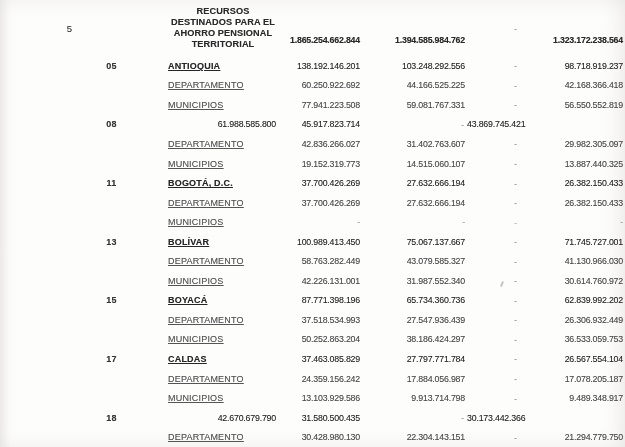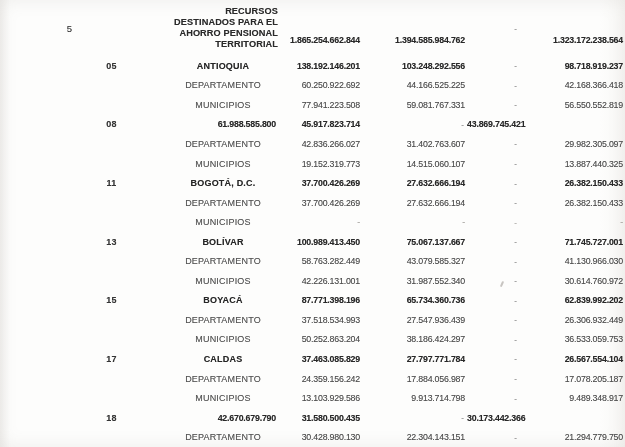--- a/index.html
+++ b/index.html
@@ -17,29 +17,29 @@
   .grid-row {
     display:grid;
     grid-template-columns:80px 65px 133px 84px 105px 53px 105px;
     align-items:center;
     height:19.55px;
   }
   .header-row { height:56px; align-items:center; }
   .cell { font-size:9px; text-shadow:0 0 0.5px rgba(70,70,70,0.45); }
   .c-rownum { text-align:right; padding-right:8px; color:#3a3a3a; font-size:9.5px; }
   .c-code   { text-align:center; padding-right:2px; font-weight:700; color:#353535; letter-spacing:0.3px; }
-  .c-name   { text-align:center; padding-left:23px; color:#555; letter-spacing:0.2px; }
+  .c-name   { text-align:left; padding-left:23px; color:#555; letter-spacing:0.2px;text-decoration:underline; }
   .c-title  {
-    text-align:right; padding-left:23px; white-space:pre-line;
+    text-align:center; padding-left:23px; white-space:pre-line;
     font-weight:700; font-size:9.2px; line-height:10.9px; color:#2a2a2a; letter-spacing:0.1px;
   }
   .c-num  { text-align:right; padding-right:2px; font-size:8.8px; letter-spacing:-0.2px; color:#4e4e4e; font-variant-numeric:tabular-nums; }
   .c-dash { text-align:right; padding-right:3px; font-size:8px; color:#8a8a8a; }
   .row.emphasis .c-name { font-weight:700; color:#262626; }
-  .row.emphasis .c-num  { font-weight:700; color:#282828; }
+  .row.emphasis .c-num  { font-weight:400; color:#282828; }
   .header-row .c-num    { font-weight:700; color:#282828;margin-top:24px; }
   .row.faint .c-num, .row.faint .c-dash { color:#b3b0ab; font-weight:400; }
   .artifact {
     position:absolute; left:501px; top:281px; width:1.5px; height:6px;
     background:#9a968f; transform:rotate(24deg); opacity:0.55; border-radius:1px;
   }
 </style>
 </head>
 <body>
 

